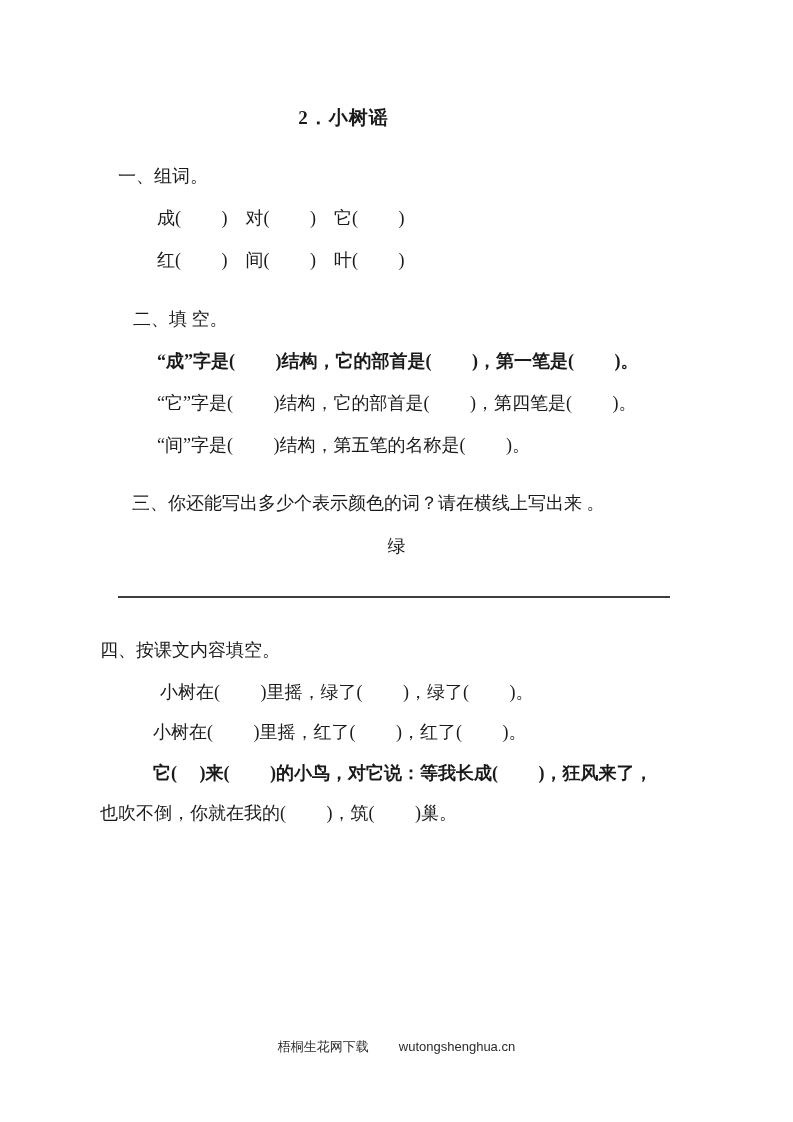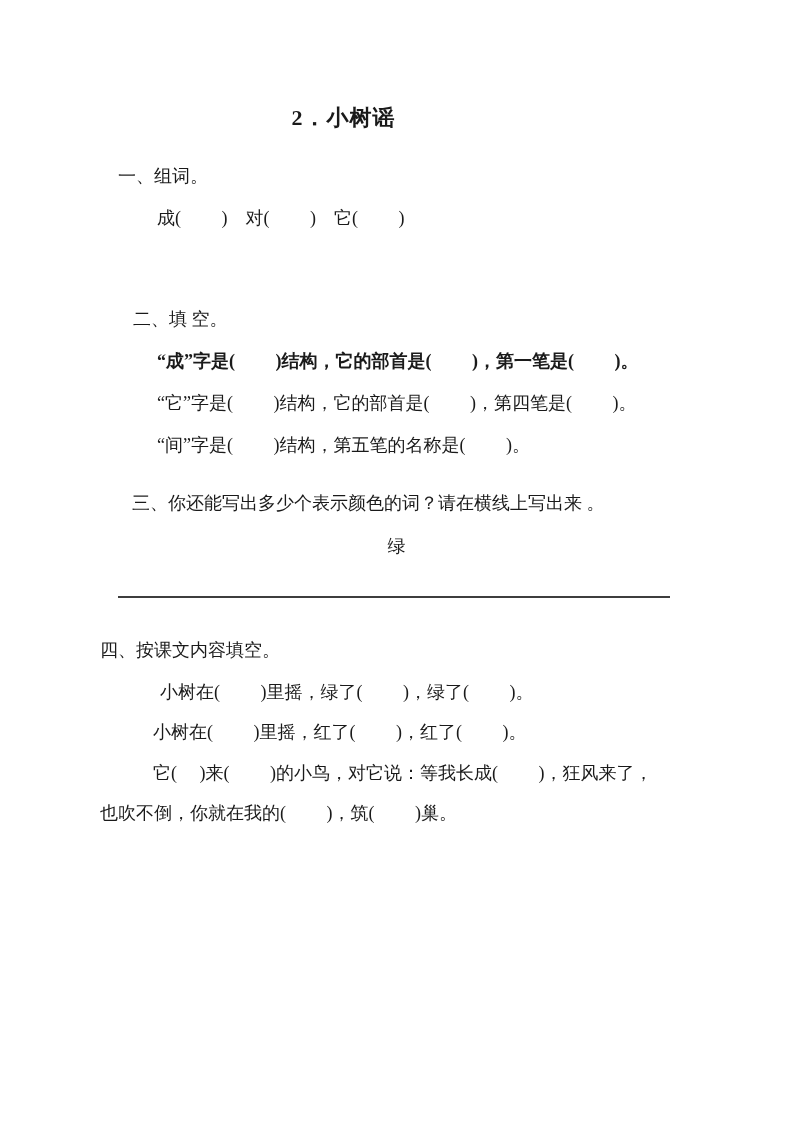--- a/index.html
+++ b/index.html
@@ -22,21 +22,21 @@
     font-size: 18px;
     line-height: 24px;
     color: #1a1a1a;
     text-align: right;
   }
   .title {
     left: 0;
     width: 687px;
     text-align: center;
     font-weight: bold;
-    font-size: 22px;
+    font-size: 19px;
     line-height: 28px;
     letter-spacing: 1px;
   }
   .example {
     left: 0;
     width: 793px;
     text-align: center;
   }
   .answer-rule {
     position: absolute;
@@ -65,30 +65,35 @@
 </style>
 </head>
 <body>
 
 <div class="page">
 
   <div class="line title" style="top:104px;">2．小树谣</div>
 
   <div class="line" style="top:164px; left:118px;">一、组词。</div>
   <div class="line" style="top:206px; left:157px;">成(　　 )　对(　　 )　它(　　 )</div>
+  <div class="line" style="top:248px; left:157px;">红(　　 )　间(　　 )　叶(　　 )</div>
 
   <div class="line" style="top:307px; left:133px;">二、填 空。</div>
   <div class="line" style="top:349px; left:157px;font-weight:bold;">“成”字是(　　 )结构，它的部首是(　　 )，第一笔是(　　 )。</div>
   <div class="line" style="top:391px; left:157px;">“它”字是(　　 )结构，它的部首是(　　 )，第四笔是(　　 )。</div>
   <div class="line" style="top:433px; left:157px;">“间”字是(　　 )结构，第五笔的名称是(　　 )。</div>
 
   <div class="line" style="top:491px; left:132px;">三、你还能写出多少个表示颜色的词？请在横线上写出来 。</div>
   <div class="line example" style="top:534px;">绿</div>
   <div class="answer-rule" style="top:596px;"></div>
 
   <div class="line" style="top:638px; left:100px;">四、按课文内容填空。</div>
   <div class="line" style="top:680px; left:153px;margin-left:7px;">小树在(　　 )里摇，绿了(　　 )，绿了(　　 )。</div>
   <div class="line" style="top:720px; left:153px;">小树在(　　 )里摇，红了(　　 )，红了(　　 )。</div>
-  <div class="line" style="top:761px; left:153px;">它(　 )来(　　 )的小鸟，对它说：等我长成(　　 )，狂风来了，</div>
+  <div class="line" style="top:761px; left:153px;font-weight:bold;">它(　 )来(　　 )的小鸟，对它说：等我长成(　　 )，狂风来了，</div>
   <div class="line" style="top:801px; left:100px;">也吹不倒，你就在我的(　　 )，筑(　　 )巢。</div>
 
+  <div class="footer">
+    <span class="site-name">梧桐生花网下载</span>
+    <span class="site-url">wutongshenghua.cn</span>
+  </div>
 
 </div>
 
 </body></html>

